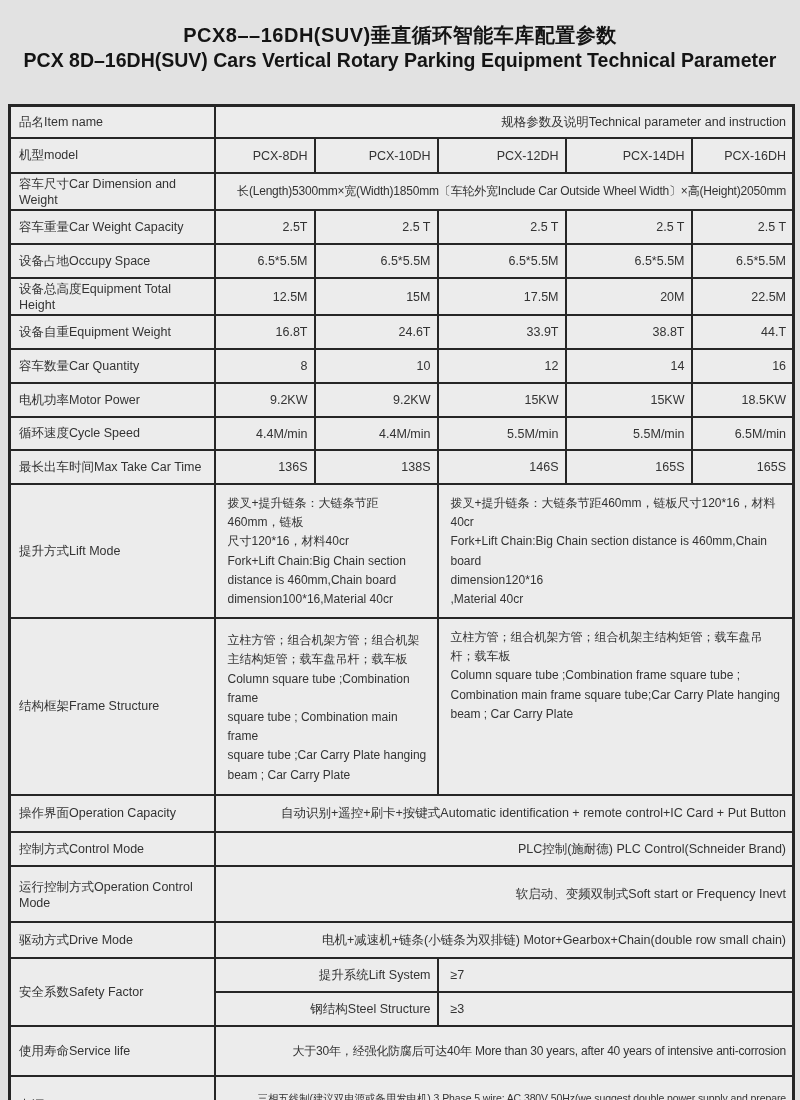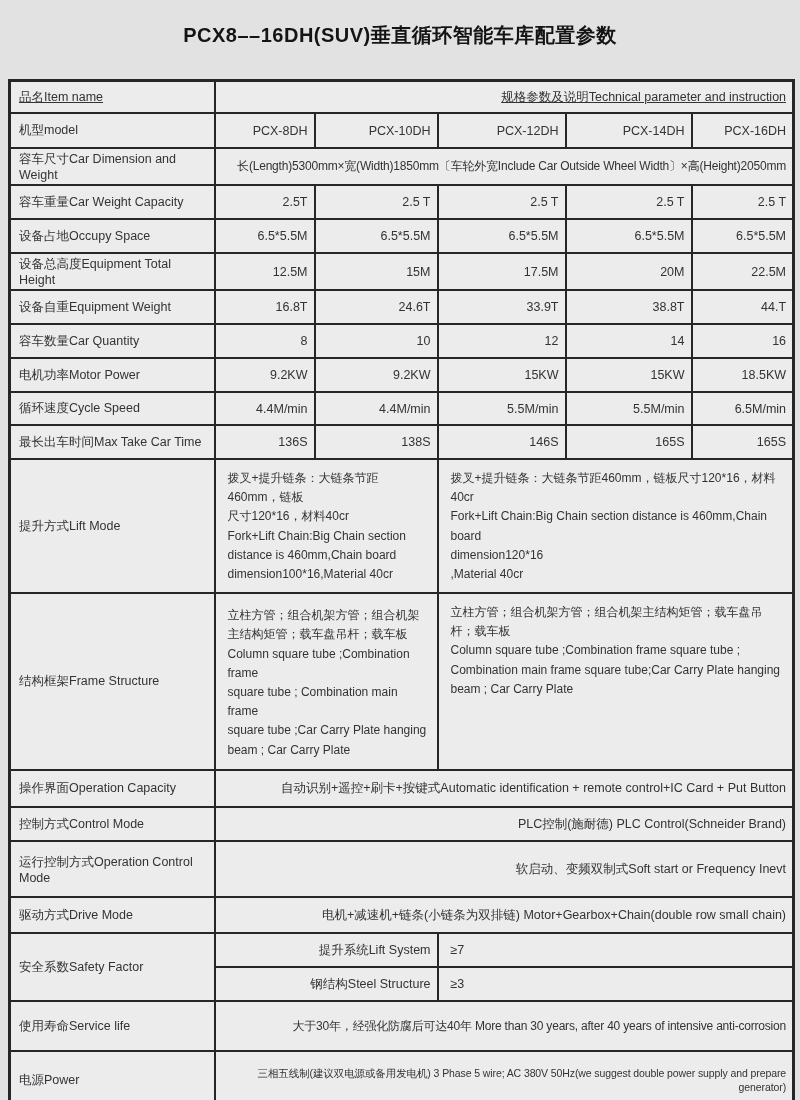--- a/index.html
+++ b/index.html
@@ -35,29 +35,30 @@
     white-space:pre-line;
     text-align:left;
     vertical-align:top;
     padding:9px 10px 6px 12px;
     font-size:12px;
     line-height:1.6;
   }
   td.multiline.centered{vertical-align:middle;}
   td.val{text-align:left;padding-left:12px;}
   td.small{font-size:10.5px;letter-spacing:-0.1px;}
-  tr.r30 td{height:26px;text-decoration:underline;} tr.r31 td{height:27px;} tr.r32 td{height:28px;}
+  tr.r30 td{height:26px;} tr.r31 td{height:27px;} tr.r32 td{height:28px;}
   tr.r33 td{height:29px;} tr.r34 td{height:30px;} tr.r35 td{height:31px;} tr.r48 td{height:44px;} tr.r54 td{height:50px;}
   tr.r56 td{height:52px;} tr.r121 td{height:117px;} tr.r164 td{height:160px;}
 </style>
 </head>
 <body>
 
 <div class="title-block">
   <div class="title-zh">PCX8––16DH(SUV)垂直循环智能车库配置参数</div>
+  <div class="title-en">PCX 8D–16DH(SUV) Cars Vertical Rotary Parking Equipment Technical Parameter</div>
 </div>
 
 <table class="spec">
   <colgroup>
     <col style="width:205px">
       <col style="width:100px">
       <col style="width:123px">
     <col style="width:128px">
       <col style="width:126px">
       <col style="width:102px">

